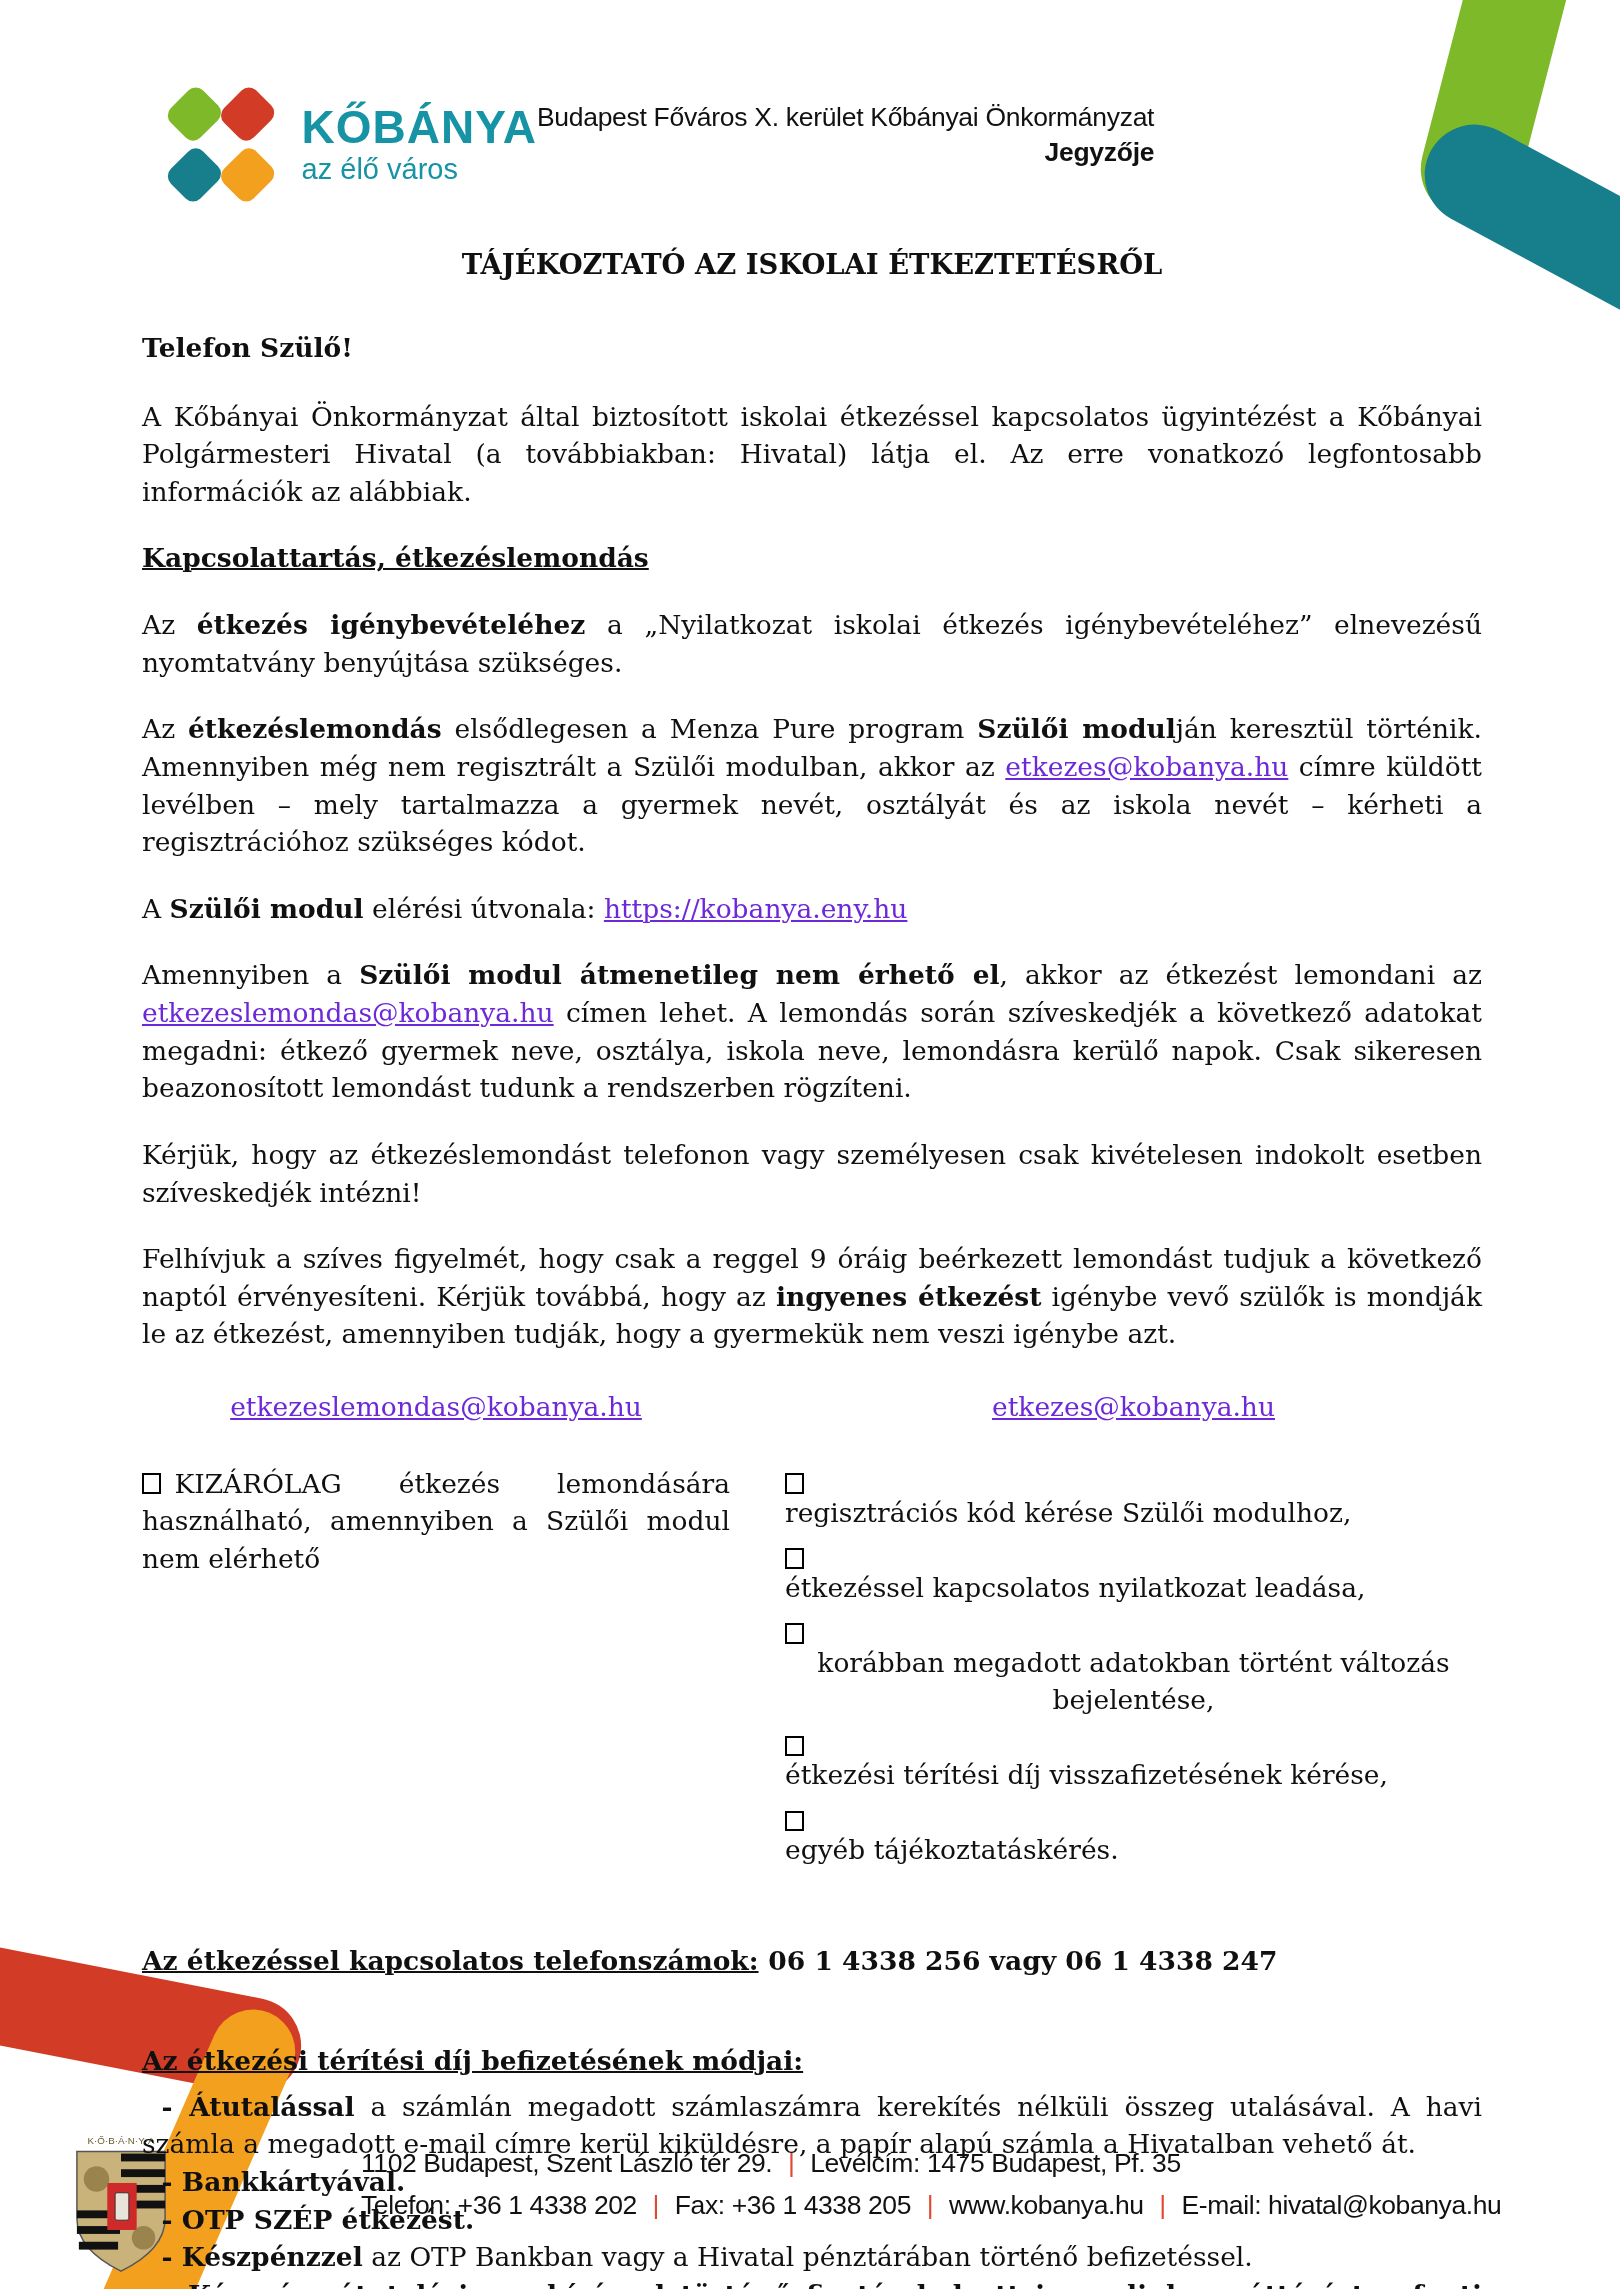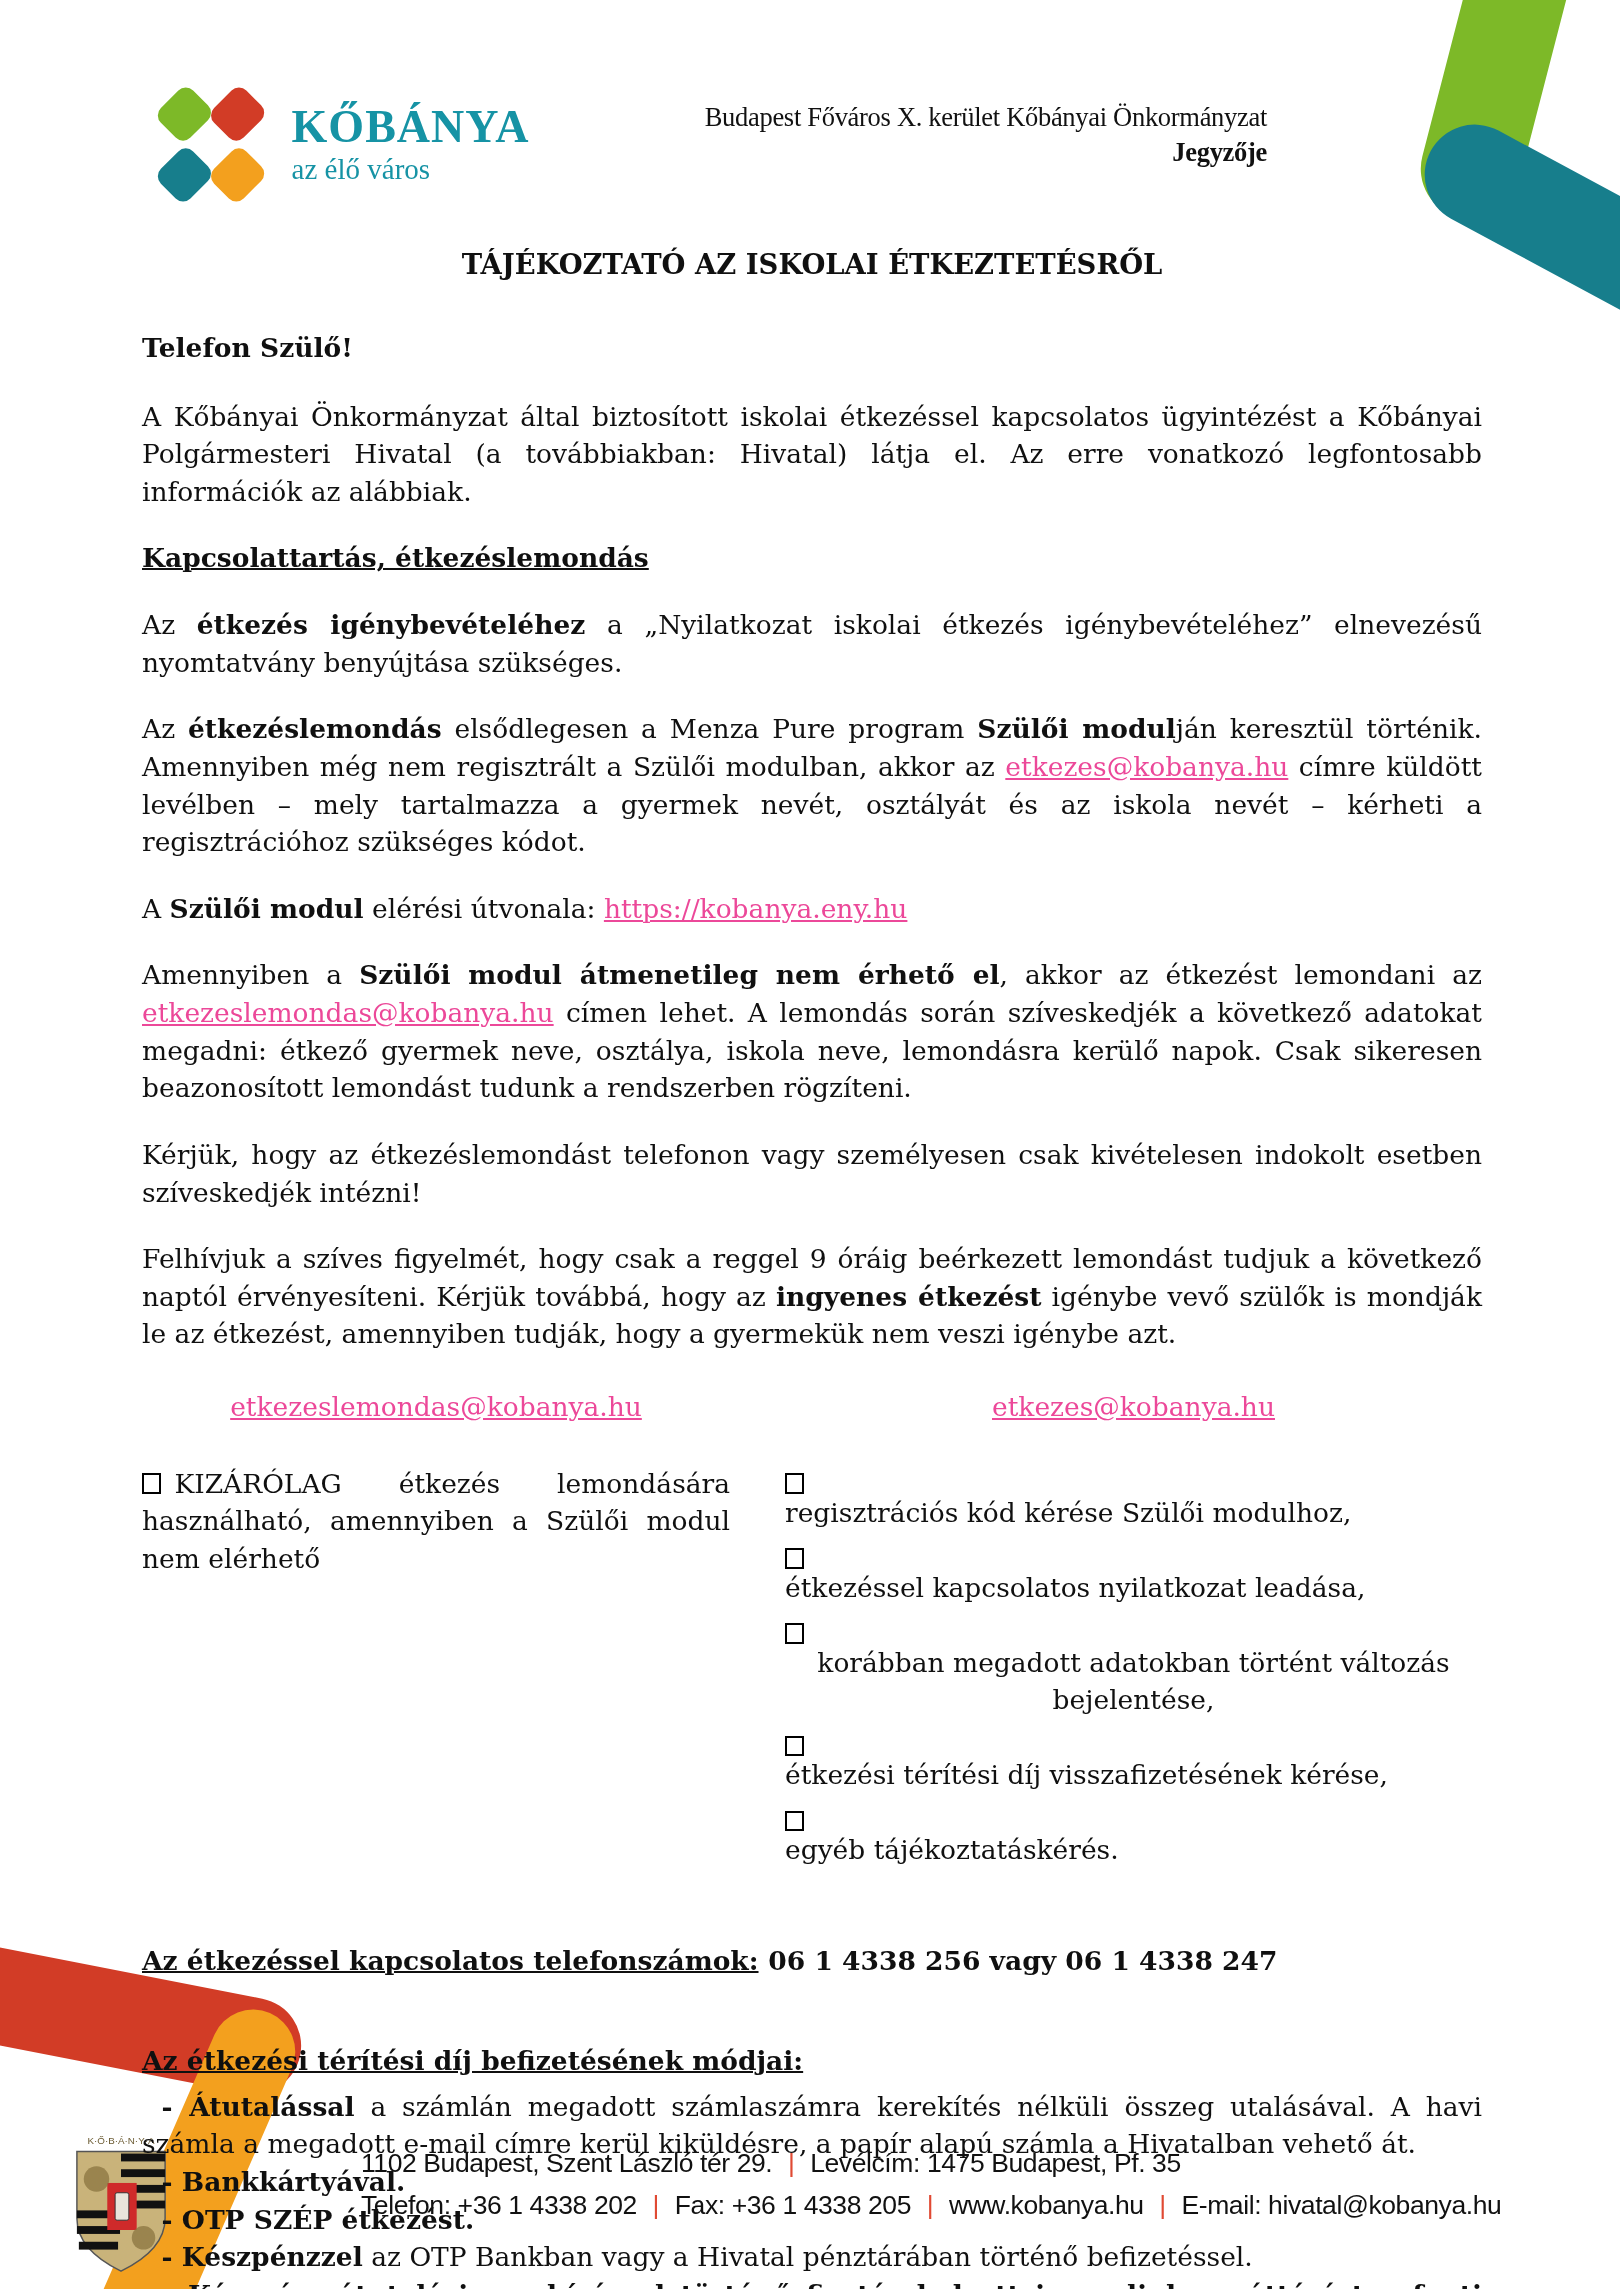--- a/index.html
+++ b/index.html
@@ -9,23 +9,23 @@
     font-family:"DejaVu Serif", serif; color:#101010;
   }
   
   .ribbon-svg{position:absolute; pointer-events:none;}
   #ribbon-tr{top:0; right:0;}
   #ribbon-bl{left:0; top:1936px;}
   #crest{position:absolute; left:67px; top:2132px;}
 
   
   .header{
-    position:absolute; left:150px; top:78px; width:1340px;
-    display:flex; justify-content:space-between; align-items:flex-start;
-    font-family:Liberation Serif, serif;
+    position:absolute; left:160px; top:78px; width:1340px;
+    display:flex; align-items:flex-start;
+    font-family:Liberation Sans, sans-serif;
   }
   .logo{display:flex; align-items:center; gap:19.6px;}
   .logo-text .logo-name{
     color:#1693a5; font-weight:bold; font-size:46px; letter-spacing:1px; line-height:1.05;
   }
   .logo-text .logo-tagline{color:#1693a5; font-size:29px; margin-top:2px;}
   .header-right{
     text-align:right; margin-top:21.6px; margin-right:223px;
     font-size:26.5px; line-height:1.35; letter-spacing:-0.3px; color:#111;
   }
@@ -37,21 +37,21 @@
     font-size:26.5px; line-height:1.42; text-align:justify;
   }
   .doc p{margin:0 0 29px;}
   .doc-title{text-align:center; font-weight:bold; font-size:27.4px; margin:0 0 45px;}
   .salutation{font-weight:bold; margin:0 0 31px; text-align:left;}
   .h-underline{
     font-weight:bold; text-decoration:underline; text-decoration-thickness:2px;
     margin:5.9px 0 29px; text-align:left;
   }
   .b{font-weight:bold;}
-  a.lnk, .lnk{color:#ec4899; text-decoration:underline; cursor:pointer;}
+  a.lnk, .lnk{color:#6d28d9; text-decoration:underline; cursor:pointer;}
 
   
   .email-cols{display:flex; gap:55px; margin:9.8px 0 65px;}
   .email-col-left{flex:0 0 588px;}
   .email-col-right{flex:1;}
   .email-addr{display:block; text-align:center; font-size:26.5px; margin:5.9px 0 39px;}
   .sq{
     display:inline-block; width:14.7px; height:16.7px; border:2px solid #000;
     margin-right:21.6px; vertical-align:baseline; flex:0 0 auto; margin-top:8.8px;
   }

